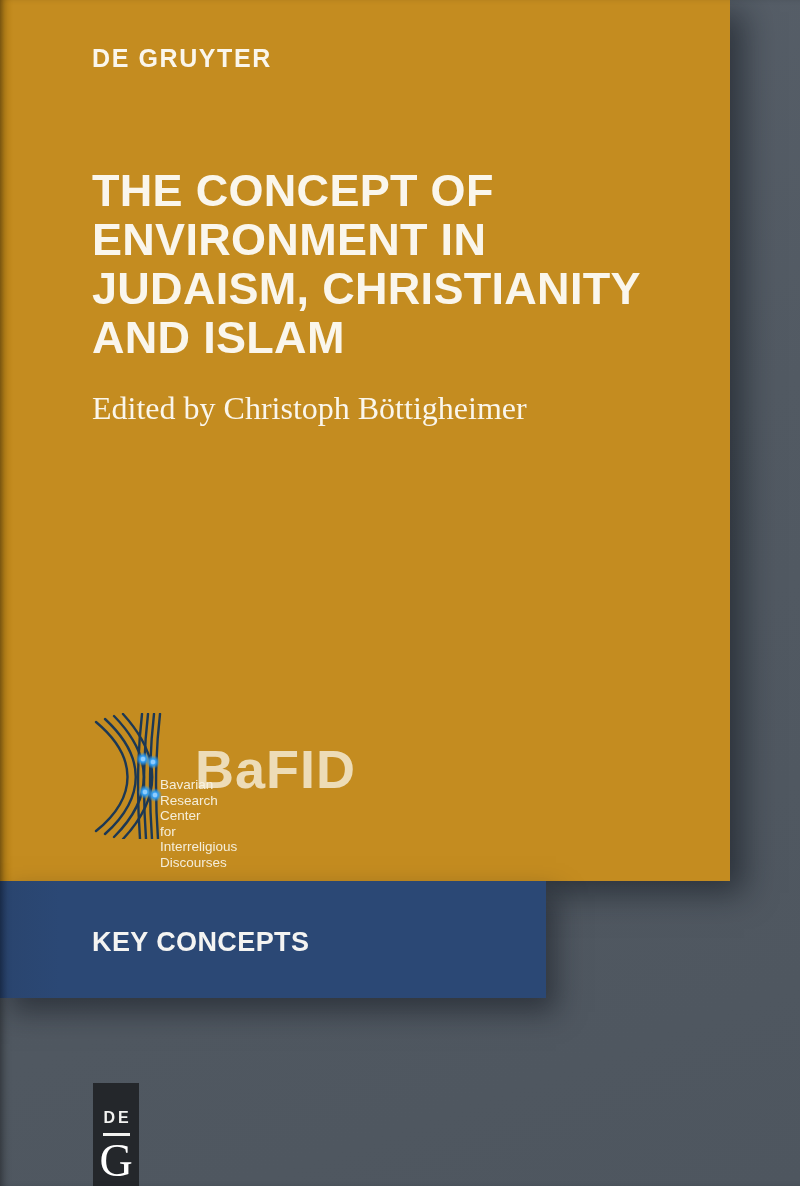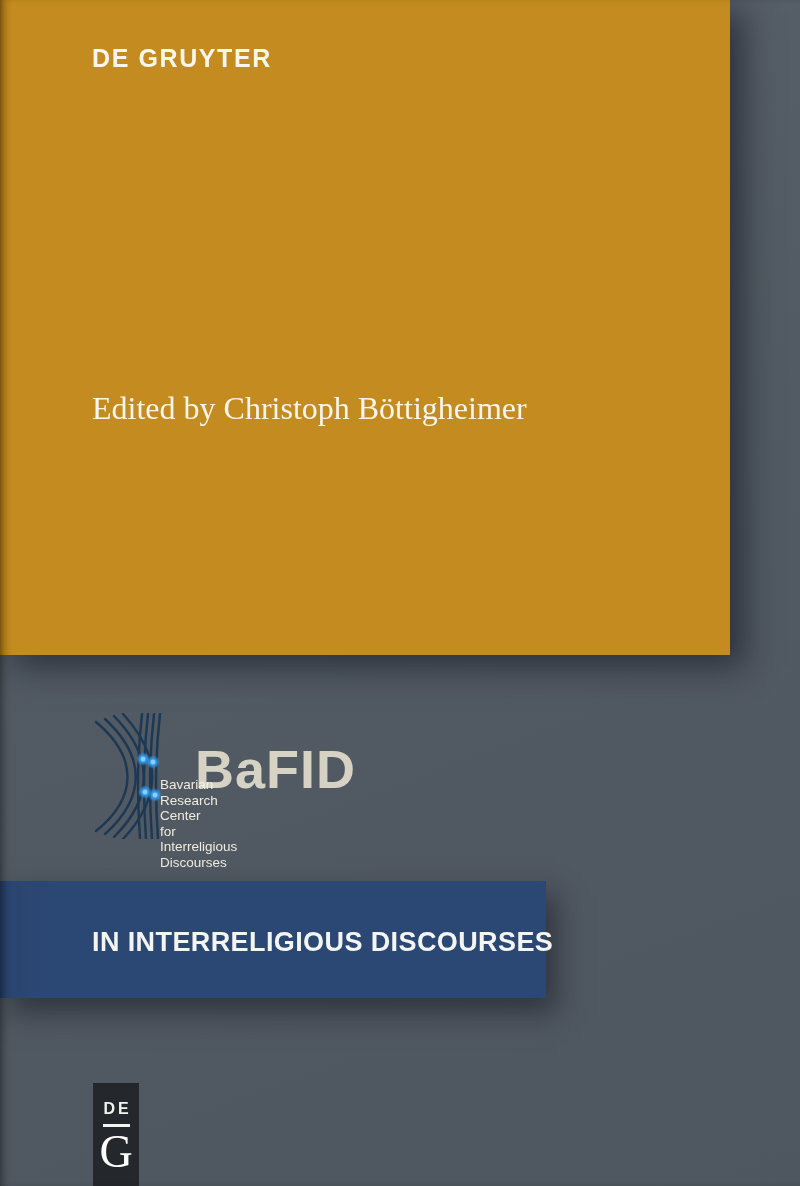--- a/index.html
+++ b/index.html
@@ -22,21 +22,21 @@
     box-shadow: inset 7px 0 9px -5px rgba(0,0,0,0.45);
     z-index: 50;
   }
 
   
   .cover-card {
     position: absolute;
     left: 0;
     top: 0;
     width: 730px;
-    height: 655px;
+    height: 881px;
     background: linear-gradient(90deg, #b07c17 0px, #bf8719 4px, #c48c20 14px, #c48c20 100%);
     box-shadow: 14px 12px 30px rgba(15, 20, 28, 0.55);
     z-index: 10;
   }
 
   .publisher-logotype {
     position: absolute;
     left: 92px;
     top: 44px;
     font-size: 25px;
@@ -127,21 +127,21 @@
     position: absolute;
     left: 93px;
     top: 1083px;
     width: 46px;
     height: 103px;
     background: #24272b;
     z-index: 30;
     text-align: center;
   }
   .dg-mark-top {
-    margin-top: 17px;
+    margin-top: 26px;
     font-size: 16px;
     font-weight: bold;
     letter-spacing: 3px;
     text-indent: 3px;
     color: #f3f3f1;
   }
   .dg-mark-divider {
     width: 27px;
     height: 2.5px;
     background: #f3f3f1;
@@ -158,20 +158,26 @@
 </style>
 </head>
 <body>
 
 <div class="edge-vignette"></div>
 
 <div class="cover-card">
 
   <div class="publisher-logotype">DE GRUYTER</div>
 
+  <div class="book-title">
+    <div class="title-line">THE CONCEPT OF</div>
+    <div class="title-line">ENVIRONMENT IN</div>
+    <div class="title-line">JUDAISM, CHRISTIANITY</div>
+    <div class="title-line">AND ISLAM</div>
+  </div>
 
   <div class="book-editors">
     <div class="editors-line">Edited by Christoph Böttigheimer</div>
   </div>
 </div>
 
 <div class="bafid-logo">
 
   <div class="bafid-icon-wrap">
     <svg width="84" height="126" viewBox="0 0 84 126" xmlns="http://www.w3.org/2000/svg">
@@ -209,21 +215,21 @@
   <div class="bafid-acronym">BaFID</div>
 
   <div class="bafid-caption">
     <div>Bavarian Research Center</div>
     <div>for Interreligious Discourses</div>
   </div>
 </div>
 
 <div class="series-banner">
   <div class="series-banner-text">
-    <div class="series-line">IN INTERRELIGIOUS DISCOURSES</div>
+    <div class="series-line">KEY CONCEPTS</div>
   </div>
 </div>
 
 <div class="dg-mark">
   <div class="dg-mark-top">DE</div>
   <div class="dg-mark-divider"></div>
   <div class="dg-mark-g">G</div>
 </div>
 
 </body></html>

